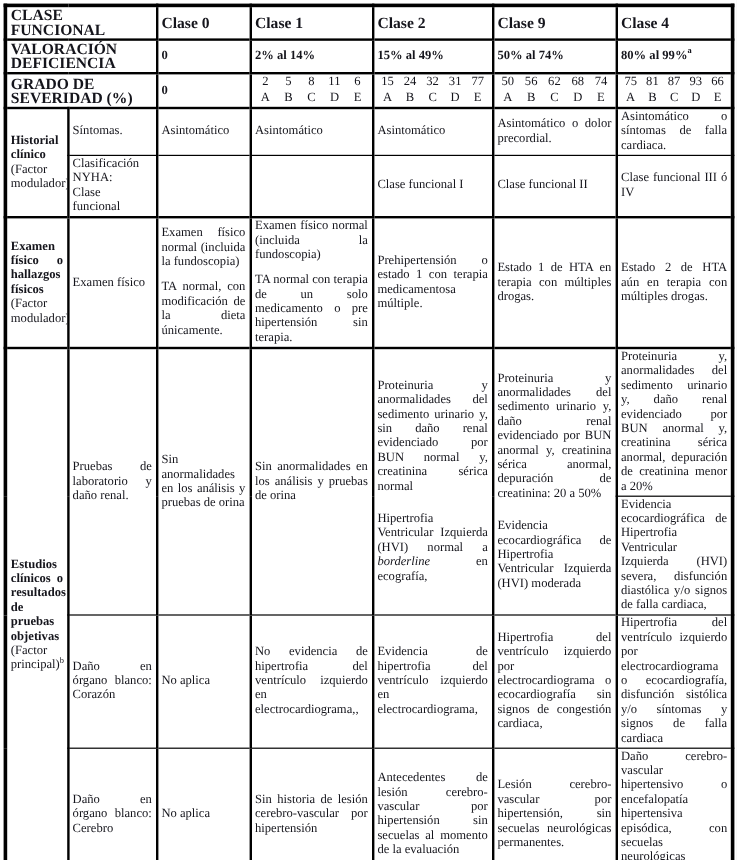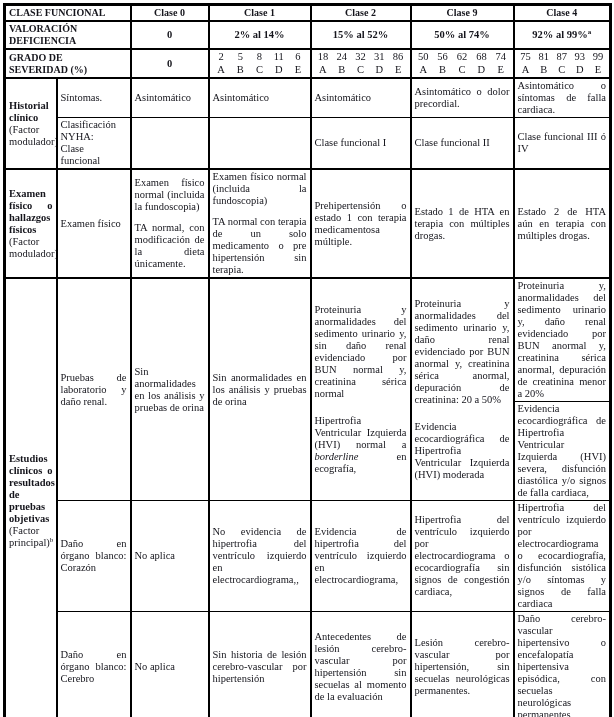--- a/index.html
+++ b/index.html
@@ -13,22 +13,22 @@
     border-collapse:collapse;table-layout:fixed;width:608px;
     border:3px solid #000;border-bottom:none;
   }
   td,th{
     border:1px solid #000;border-left-width:2px;border-right-width:2px;
     padding:1px 3px;vertical-align:middle;overflow:hidden;
     font-size:10.5px;line-height:12px;font-weight:normal;
     text-align:justify;box-sizing:border-box;
   }
   .bt2{border-top-width:2px;}
-  .hdr{font-weight:bold;font-size:10px;text-align:left;}
-  .ctr{text-align:center;}
+  .hdr{font-weight:bold;font-size:13px;text-align:left;}
+  .ctr{text-align:left;}
   .bold{font-weight:bold;}
   .pre{white-space:pre-line;text-align:left;}
   .grp .b{font-weight:bold;}
   .para2{margin-top:9px;}
   .gap{margin-top:15px;}
   .sev{padding:1px 2px;}
   .sev-grid{display:grid;grid-template-columns:repeat(5,1fr);justify-items:center;row-gap:1px;font-size:10.5px;}
   sup{font-size:7px;line-height:0;}
   .ital{font-style:italic;}
 </style>
@@ -55,23 +55,23 @@
     <th class="hdr ctr">Clase 2</th>
     <th class="hdr ctr">Clase 9</th>
     <th class="hdr ctr">Clase 4</th>
   </tr>
 
   <tr style="height:22px">
     <td colspan="2" class="hdr pre bt2 bold">VALORACIÓN
 DEFICIENCIA</td>
     <td class="ctr bold bt2">0</td>
     <td class="ctr bold bt2">2% al 14%</td>
-    <td class="ctr bold bt2">15% al 52%</td>
+    <td class="ctr bold bt2">15% al 49%</td>
     <td class="ctr bold bt2">50% al 74%</td>
-    <td class="ctr bold bt2"><span>92% al 99%</span><sup>a</sup></td>
+    <td class="ctr bold bt2"><span>80% al 99%</span><sup>a</sup></td>
   </tr>
 
   <tr style="height:18px">
     <td colspan="2" class="hdr pre bt2 bold">GRADO DE
 SEVERIDAD (%)</td>
     <td class="ctr bold bt2">0</td>
     <td class="bt2 sev">
       <div class="sev-grid">
         <span>2</span>
               <span>5</span>
@@ -80,25 +80,25 @@
               <span>6</span>
         <span>A</span>
               <span>B</span>
               <span>C</span>
               <span>D</span>
               <span>E</span>
       </div>
     </td>
     <td class="bt2 sev">
       <div class="sev-grid">
-        <span>18</span>
+        <span>15</span>
               <span>24</span>
               <span>32</span>
               <span>31</span>
-              <span>86</span>
+              <span>77</span>
         <span>A</span>
               <span>B</span>
               <span>C</span>
               <span>D</span>
               <span>E</span>
       </div>
     </td>
     <td class="bt2 sev">
       <div class="sev-grid">
         <span>50</span>
@@ -112,21 +112,21 @@
               <span>D</span>
               <span>E</span>
       </div>
     </td>
     <td class="bt2 sev">
       <div class="sev-grid">
         <span>75</span>
               <span>81</span>
               <span>87</span>
               <span>93</span>
-              <span>99</span>
+              <span>66</span>
         <span>A</span>
               <span>B</span>
               <span>C</span>
               <span>D</span>
               <span>E</span>
       </div>
     </td>
   </tr>
 
   <tr style="height:35px">

